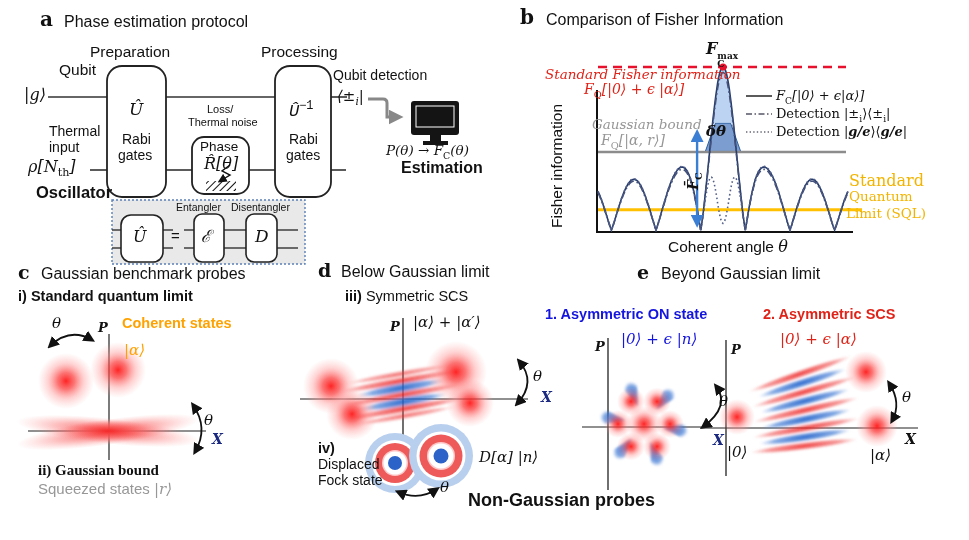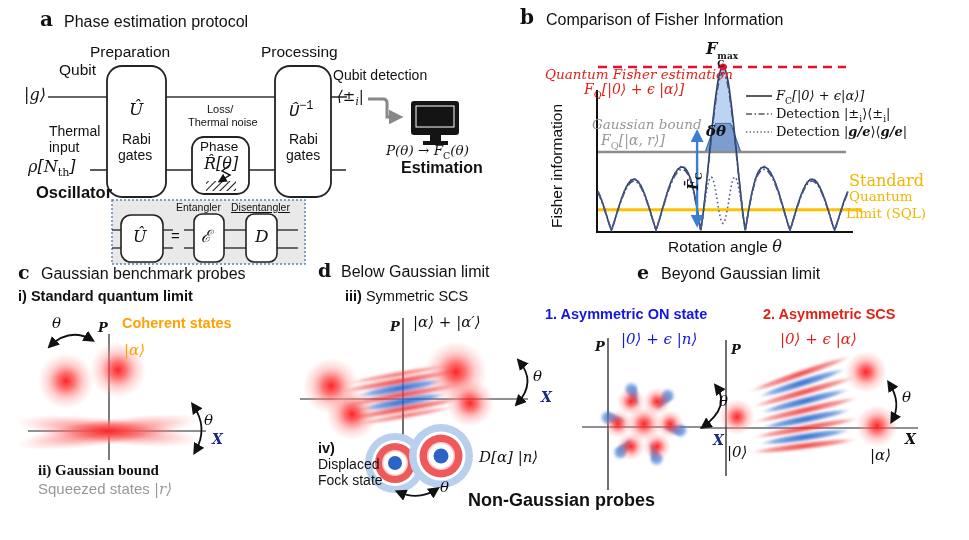--- a/index.html
+++ b/index.html
@@ -248,33 +248,33 @@
 <div class="t serif" style="left:289px;top:100px;font-size:17px;font-family:Liberation Mono, monospace;"><span>Û</span><sup style="font-style:normal">−1</sup></div>
 <div class="t" style="left:289px;top:132px;font-size:14px;">Rabi</div>
 <div class="t" style="left:286px;top:148px;font-size:14px;">gates</div>
 <div class="t" style="left:207px;top:104px;font-size:11px;">Loss/</div>
 <div class="t" style="left:188px;top:117px;font-size:11px;">Thermal noise</div>
 <div class="t" style="left:200px;top:140px;font-size:13.5px;">Phase</div>
 <div class="t serif" style="left:204px;top:155px;font-size:16px;">R̂[θ]</div>
 <div class="t serif" style="left:386px;top:143px;font-size:13.5px;"><span>P(θ) → F</span><sub style="font-style:normal">C</sub><span>(θ)</span></div>
 <div class="t b" style="left:401px;top:159px;font-size:16px;">Estimation</div>
 <div class="t" style="left:176px;top:202px;font-size:10.5px;">Entangler</div>
-<div class="t" style="left:231px;top:202px;font-size:10.5px;text-decoration:underline;">Disentangler</div>
+<div class="t" style="left:231px;top:202px;font-size:10.5px;">Disentangler</div>
 <div class="t serif" style="left:133px;top:228px;font-size:16px;">Û</div>
 <div class="t" style="left:171px;top:228px;font-size:15px;">=</div>
 <div class="t serif" style="left:201px;top:227px;font-size:17px;">ℰ</div>
 <div class="t serif" style="left:255px;top:227px;font-size:17px;">D</div>
 
 <div class="t tag" style="left:520px;top:7px;">b</div>
 <div class="t title" style="left:546px;top:11px;">Comparison of Fisher Information</div>
 <div class="t serif b" style="left:706px;top:40px;font-size:16px;"><span>F</span><span class="stk">
         <span>max</span>
         <span>C</span>
       </span></div>
-<div class="t serif red" style="left:545px;top:67px;font-size:13.5px;">Quantum Fisher estimation</div>
+<div class="t serif red" style="left:545px;top:67px;font-size:13.5px;">Standard Fisher information</div>
 <div class="t serif red" style="left:584px;top:82px;font-size:14px;"><span>F</span><sub style="font-style:normal">Q</sub><span>[|0⟩ + ϵ |α⟩]</span></div>
 <div class="t serif gray" style="left:592px;top:117px;font-size:13.5px;">Gaussian bound</div>
 <div class="t serif gray" style="left:601px;top:133px;font-size:14px;"><span>F</span><sub style="font-style:normal">Q</sub><span>[|α, r⟩]</span></div>
 <div class="t" style="left:746px;top:88px;">
   <svg width="26" height="8" style="position:static;vertical-align:middle">
         <line x1="0" y1="4" x2="26" y2="4" stroke="#333" stroke-width="1.6"></line>
       </svg>
   <span class="serif" style="font-size:13px;"><span>F</span><sub style="font-style:normal">C</sub><span>[|0⟩ + ϵ|α⟩]</span></span>
 </div>
 <div class="t" style="left:746px;top:106px;">
@@ -288,21 +288,21 @@
         <line x1="0" y1="4" x2="26" y2="4" stroke="#667" stroke-width="1.4" stroke-dasharray="1.4 2.2"></line>
       </svg>
   <span style="font-family:'DejaVu Serif',serif;font-size:13px;"><span>Detection |</span><b><i>g/e</i></b><span>⟩⟨</span><b><i>g/e</i></b><span>|</span></span>
 </div>
 <div class="t serif b" style="left:706px;top:123px;font-size:15px;">δθ</div>
 <div class="t serif b rot" style="left:686px;top:190px;font-size:14px;"><span>F̄</span><sub style="font-style:normal">C</sub></div>
 <div class="t serif gold" style="left:849px;top:172px;font-size:16px;font-style:normal;">Standard</div>
 <div class="t serif gold" style="left:849px;top:189px;font-size:13.5px;font-style:normal;">Quantum</div>
 <div class="t serif gold" style="left:846px;top:206px;font-size:13.5px;font-style:normal;">Limit (SQL)</div>
 <div class="t rot" style="left:549px;top:228px;font-size:15.5px;">Fisher information</div>
-<div class="t" style="left:668px;top:238px;font-size:15.5px;"><span>Rotation angle </span><span class="serif" style="font-size:16px">θ</span></div>
+<div class="t" style="left:668px;top:238px;font-size:15.5px;"><span>Coherent angle </span><span class="serif" style="font-size:16px">θ</span></div>
 
 <div class="t tag" style="left:18px;top:262px;font-size:19px;">c</div>
 <div class="t title" style="left:41px;top:265px;">Gaussian benchmark probes</div>
 <div class="t b" style="left:18px;top:289px;font-size:14.5px;">i) Standard quantum limit</div>
 <div class="t serif" style="left:52px;top:315px;font-size:15px;">θ</div>
 <div class="t serif b" style="left:98px;top:321px;font-size:13px;">P</div>
 <div class="t b orange" style="left:122px;top:316px;font-size:14.5px;">Coherent states</div>
 <div class="t serif orange" style="left:124px;top:342px;font-size:15px;">|α⟩</div>
 <div class="t serif" style="left:204px;top:412px;font-size:15px;">θ</div>
 <div class="t serif b navy" style="left:212px;top:432px;font-size:14px;">X</div>

